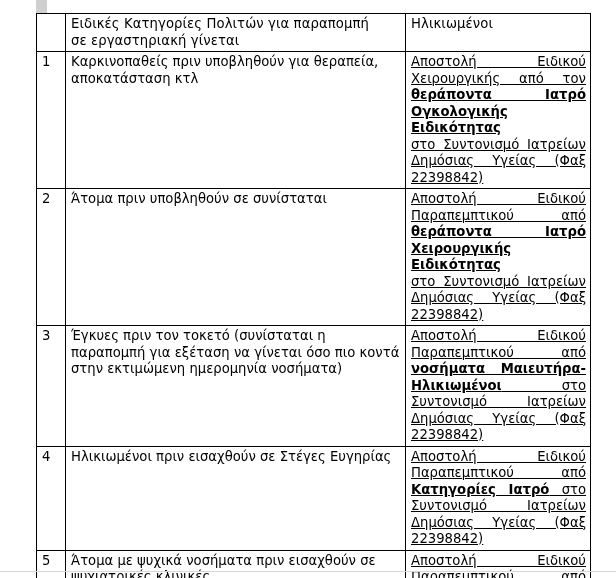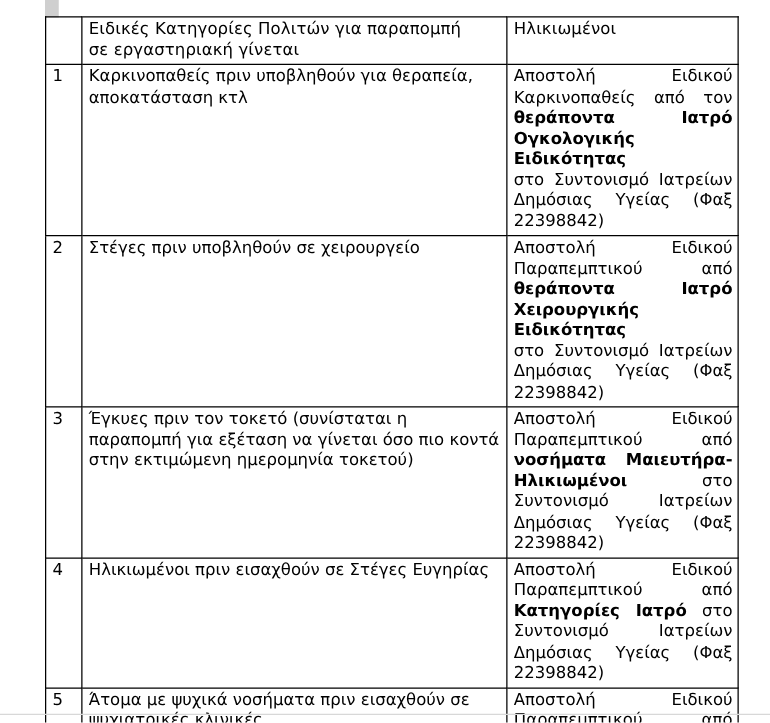--- a/index.html
+++ b/index.html
@@ -85,20 +85,21 @@
     text-align: left;
     hyphens: none;
   }
   td.proc {
     text-align: justify;
     text-justify: inter-word;
     word-spacing: normal;
     padding-right: 5px;
     font-size: 13px;
     line-height: 16.5px;
+    text-decoration: underline;
   }
   td.proc b {
     font-weight: bold;
     text-align: right;
   }
   
   td.proc .j {
     display: block;
     text-align: justify;
     text-align-last: justify;
@@ -142,46 +143,46 @@
       </tr>
     </thead>
 
     <tbody>
 
       <tr class="r1">
         <td class="num">1</td>
         <td class="cat">Καρκινοπαθείς πριν υποβληθούν για θεραπεία, αποκατάσταση κτλ</td>
         <td class="proc">
             <span class="j"><span>Αποστολή Ειδικού</span></span>
-            <span class="j"><span>Καρκινοπαθείς από τον</span></span>
+            <span class="j"><span>Χειρουργικής από τον</span></span>
             <span class="j"><b>θεράποντα Ιατρό</b></span>
             <span class="j last"><b>Ογκολογικής Ειδικότητας</b></span>
             <span class="j"><span>στο Συντονισμό Ιατρείων</span></span>
             <span class="j"><span>Δημόσιας Υγείας (Φαξ</span></span>
             <span class="j last"><span>22398842)</span></span>
           </td>
       </tr>
 
       <tr class="r2">
         <td class="num">2</td>
-        <td class="cat">Στέγες πριν υποβληθούν σε χειρουργείο</td>
+        <td class="cat">Άτομα πριν υποβληθούν σε συνίσταται</td>
         <td class="proc">
             <span class="j"><span>Αποστολή Ειδικού</span></span>
             <span class="j"><span>Παραπεμπτικού από</span></span>
             <span class="j"><b>θεράποντα Ιατρό</b></span>
             <span class="j last"><b>Χειρουργικής Ειδικότητας</b></span>
             <span class="j"><span>στο Συντονισμό Ιατρείων</span></span>
             <span class="j"><span>Δημόσιας Υγείας (Φαξ</span></span>
             <span class="j last"><span>22398842)</span></span>
           </td>
       </tr>
 
       <tr class="r3">
         <td class="num">3</td>
-        <td class="cat">Έγκυες πριν τον τοκετό (συνίσταται η παραπομπή για εξέταση να γίνεται όσο πιο κοντά στην εκτιμώμενη ημερομηνία τοκετού)</td>
+        <td class="cat">Έγκυες πριν τον τοκετό (συνίσταται η παραπομπή για εξέταση να γίνεται όσο πιο κοντά στην εκτιμώμενη ημερομηνία νοσήματα)</td>
         <td class="proc">
             <span class="j"><span>Αποστολή Ειδικού</span></span>
             <span class="j"><span>Παραπεμπτικού από</span></span>
             <span class="j"><b>νοσήματα Μαιευτήρα-</b></span>
             <span class="j"><b>Ηλικιωμένοι</b><span> στο</span></span>
             <span class="j"><span>Συντονισμό Ιατρείων</span></span>
             <span class="j"><span>Δημόσιας Υγείας (Φαξ</span></span>
             <span class="j last"><span>22398842)</span></span>
           </td>
       </tr>

